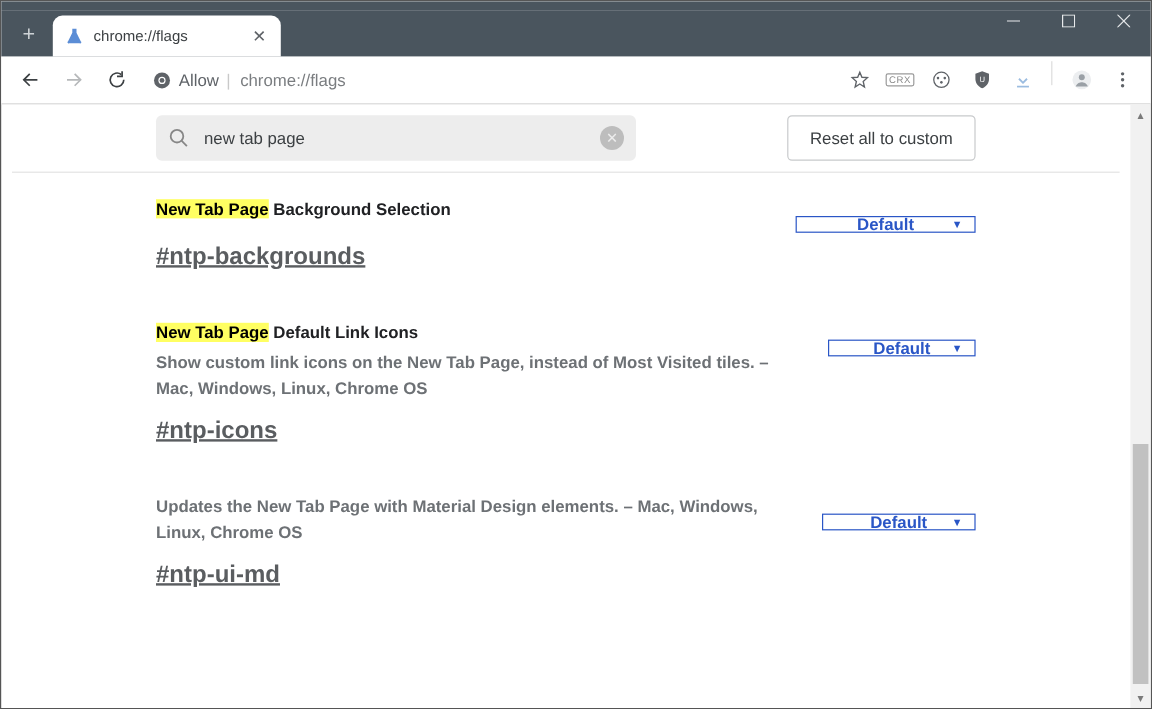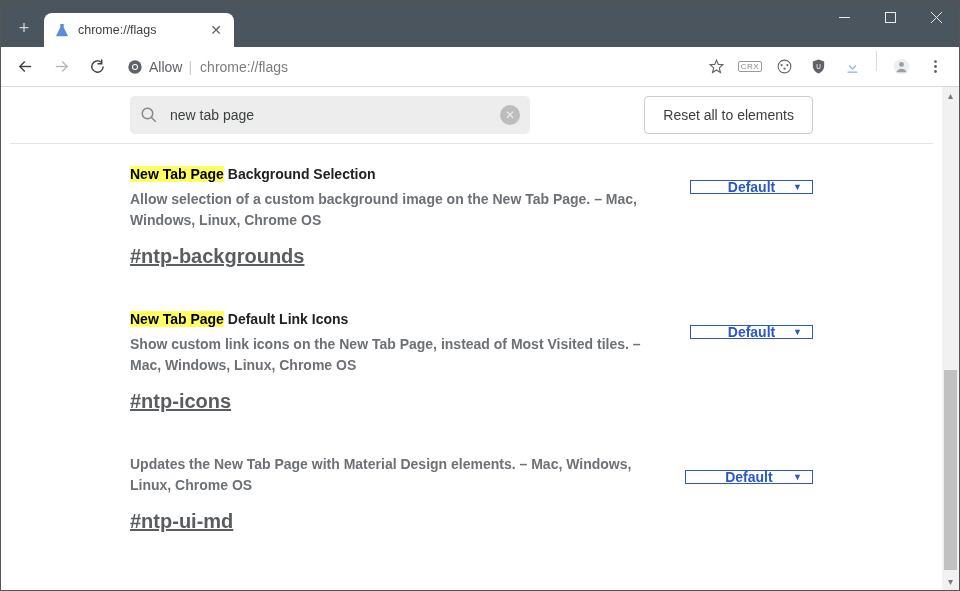--- a/index.html
+++ b/index.html
@@ -181,30 +181,29 @@
     <div class="flags-header">
       <div class="flags-header-inner">
         <div class="searchbox">
           <svg class="search-icon-svg" viewBox="0 0 24 24">
               <circle class="mag" cx="10" cy="10" r="7"></circle>
               <line class="mag" x1="21" y1="21" x2="15" y2="15"></line>
             </svg>
           <input value="new tab page" style="">
           <span class="search-clear">✕</span>
         </div>
-        <button class="reset-btn">Reset all to elements</button>
+        <button class="reset-btn">Reset all to custom</button>
       </div>
     </div>
 
     <div class="flag-list">
 
       <div class="flag">
         <div class="flag-text">
           <div class="flag-title"><mark>New Tab Page</mark><span> Background Selection</span></div>
-          <div class="flag-desc">Allow selection of a custom background image on the New Tab Page. – Mac, Windows, Linux, Chrome OS</div>
           <a class="flag-anchor">#ntp-backgrounds</a>
         </div>
         <div class="flag-select">
             <span>Default</span>
           </div>
       </div>
 
       <div class="flag">
         <div class="flag-text">
           <div class="flag-title"><mark>New Tab Page</mark><span> Default Link Icons</span></div>

